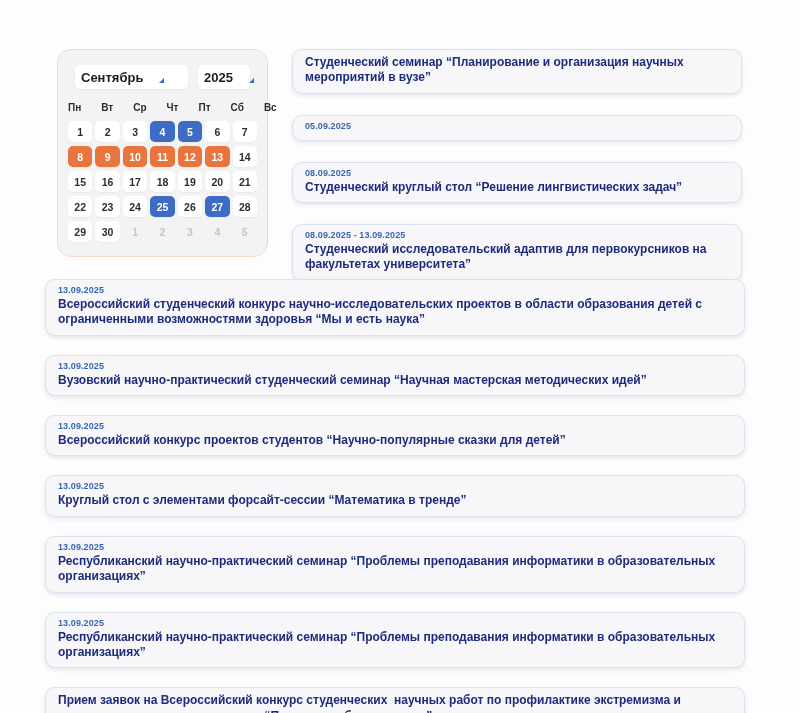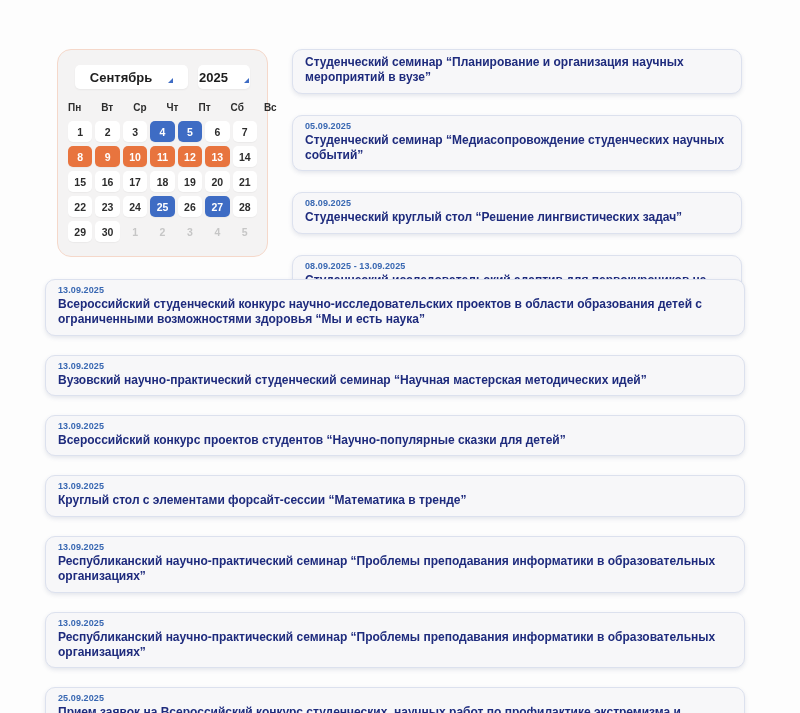--- a/index.html
+++ b/index.html
@@ -18,21 +18,21 @@
        font-family:"Liberation Sans",sans-serif;}
   .page{position:relative;width:800px;height:713px;background:var(--page-bg);}
 
   
   .top{position:absolute;left:57px;top:49px;display:flex;align-items:flex-start;}
 
   
   .calendar{box-sizing:border-box;width:211px;min-height:208px;background:var(--cal-bg);
             border:1px solid var(--cal-border);border-radius:14px;padding:15px 9px 13px;}
   .cal-head{display:flex;justify-content:center;gap:10px;margin-bottom:13px;}
-  .sel{display:flex;align-items:center;justify-content:center;gap:16px;background:#fff;
+  .sel{display:flex;align-items:center;gap:16px;background:#fff;
        border:none;border-radius:5px;height:24px;font-family:inherit;font-weight:bold;
        font-size:13px;color:#1d1d1d;padding:0 6px;cursor:pointer;
        box-shadow:0 1px 2px rgba(0,0,0,.05);}
   .sel.month{width:113px;}
   .sel.year{width:52px;}
   .tri{width:0;height:0;border-left:5px solid transparent;
        border-bottom:5px solid var(--blue);margin-top:7px;}
   .weekdays{display:grid;grid-template-columns:repeat(7,1fr);gap:20px;margin:0 1px 8px;}
   .wd{text-align:center;font-size:10px;font-weight:bold;color:#2d2d2d;}
   .days{display:grid;grid-template-columns:repeat(7,1fr);gap:4px 3px;margin:0 1px;}
@@ -123,21 +123,20 @@
           <div class="day muted">5</div>
         </div>
     </div>
 
     <div class="right-col" id="right-events">
         <div class="card">
     <div class="title">Студенческий семинар “Планирование и организация научных мероприятий в вузе”</div>
   </div>
         <div class="card">
     <div class="date">05.09.2025</div>
-    <div class="title">Студенческий семинар “Медиасопровождение студенческих научных событий”</div>
   </div>
         <div class="card">
     <div class="date">08.09.2025</div>
     <div class="title">Студенческий круглый стол “Решение лингвистических задач”</div>
   </div>
         <div class="card">
     <div class="date">08.09.2025 - 13.09.2025</div>
     <div class="title">Студенческий исследовательский адаптив для первокурсников на факультетах университета”</div>
   </div>
       </div>
@@ -162,18 +161,17 @@
   </div>
       <div class="card">
     <div class="date">13.09.2025</div>
     <div class="title">Республиканский научно-практический семинар “Проблемы преподавания информатики в образовательных организациях”</div>
   </div>
       <div class="card">
     <div class="date">13.09.2025</div>
     <div class="title">Республиканский научно-практический семинар “Проблемы преподавания информатики в образовательных организациях”</div>
   </div>
       <div class="card">
-    <div class="date">25.09.2025</div>
     <div class="title">Прием заявок на Всероссийский конкурс студенческих  научных работ по профилактике экстремизма и терроризма среди студентов вуза “Психология безопасности”</div>
   </div>
     </div>
 
 </div>
 
 </body></html>

